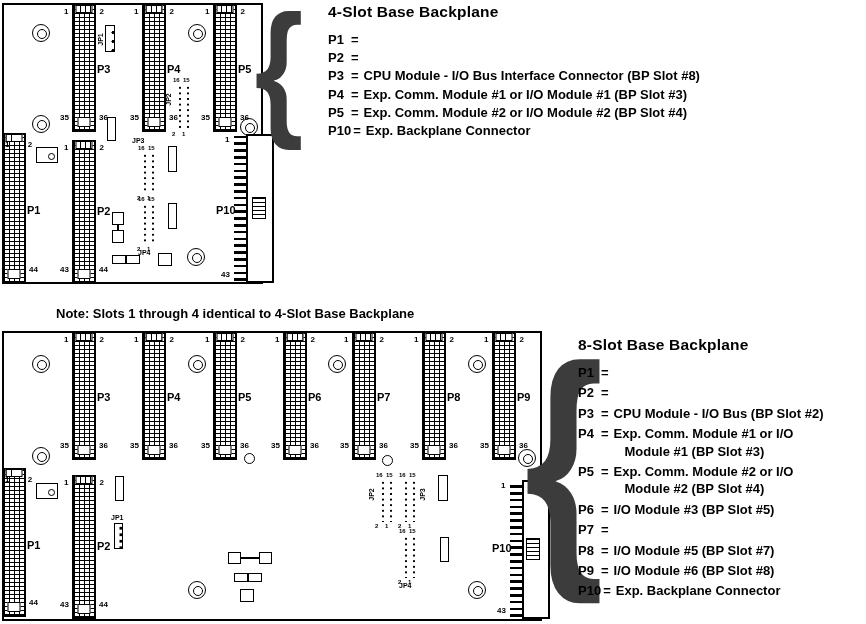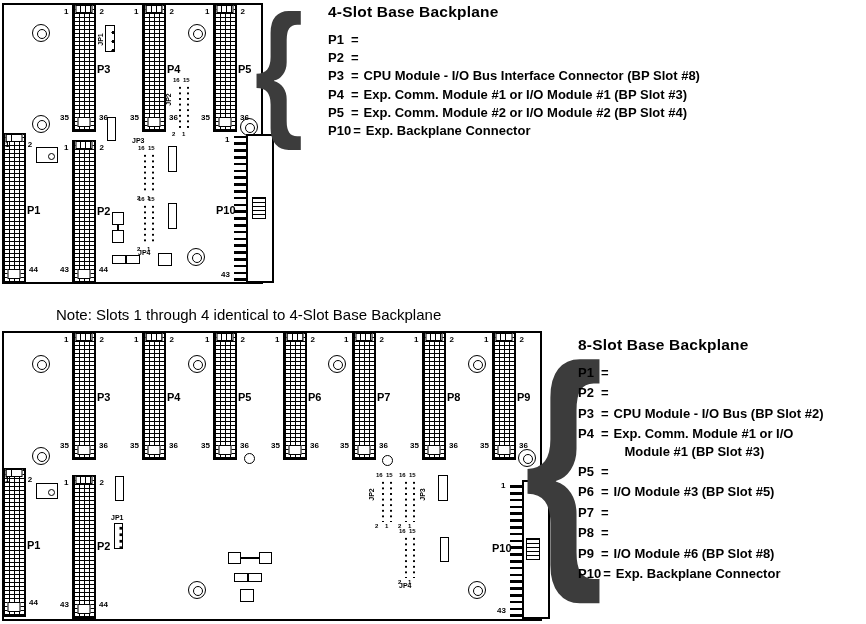--- a/index.html
+++ b/index.html
@@ -69,21 +69,21 @@
   .legend { position:absolute; }
   .legend .ltitle { font-size:15.5px; font-weight:bold; letter-spacing:0.2px; }
   .legend .rows { margin-top:10px; }
   .lrow { display:flex; font-size:13px; font-weight:bold; }
   .legend-4 .lrow { line-height:18.2px; }
   .legend-8 .lrow { line-height:17.4px; margin-bottom:3px; }
   .lrow .term { min-width:21px; }
   .lrow .eq { margin:0 5px 0 2px; }
   .lrow .desc { white-space:pre-wrap; }
 
-  .note { position:absolute; font-size:15px; font-weight:normal; }
+  .note { position:absolute; font-size:13px; font-weight:bold; }
 </style>
 </head>
 <body>
 
 <div id="stage">
 
   <div class="board" style="left:2px; top:3px; width:261px; height:281px;">
 
     <div class="hole" style="left:28px; top:19px;"></div>
     <div class="hole" style="left:184px; top:19px;"></div>
@@ -368,33 +368,36 @@
       </div>
       <div class="lrow">
         <span class="term">P4</span>
           <span class="eq">=</span>
           <span class="desc">Exp. Comm. Module #1 or I/O
    Module #1 (BP Slot #3)</span>
       </div>
       <div class="lrow">
         <span class="term">P5</span>
           <span class="eq">=</span>
+          <span class="desc">Exp. Comm. Module #2 or I/O
+   Module #2 (BP Slot #4)</span>
       </div>
       <div class="lrow">
         <span class="term">P6</span>
           <span class="eq">=</span>
           <span class="desc">I/O Module #3 (BP Slot #5)</span>
       </div>
       <div class="lrow">
         <span class="term">P7</span>
           <span class="eq">=</span>
       </div>
       <div class="lrow">
         <span class="term">P8</span>
           <span class="eq">=</span>
+          <span class="desc">I/O Module #5 (BP Slot #7)</span>
       </div>
       <div class="lrow">
         <span class="term">P9</span>
           <span class="eq">=</span>
           <span class="desc">I/O Module #6 (BP Slot #8)</span>
       </div>
       <div class="lrow">
         <span class="term">P10</span>
           <span class="eq">=</span>
           <span class="desc">Exp. Backplane Connector</span>

